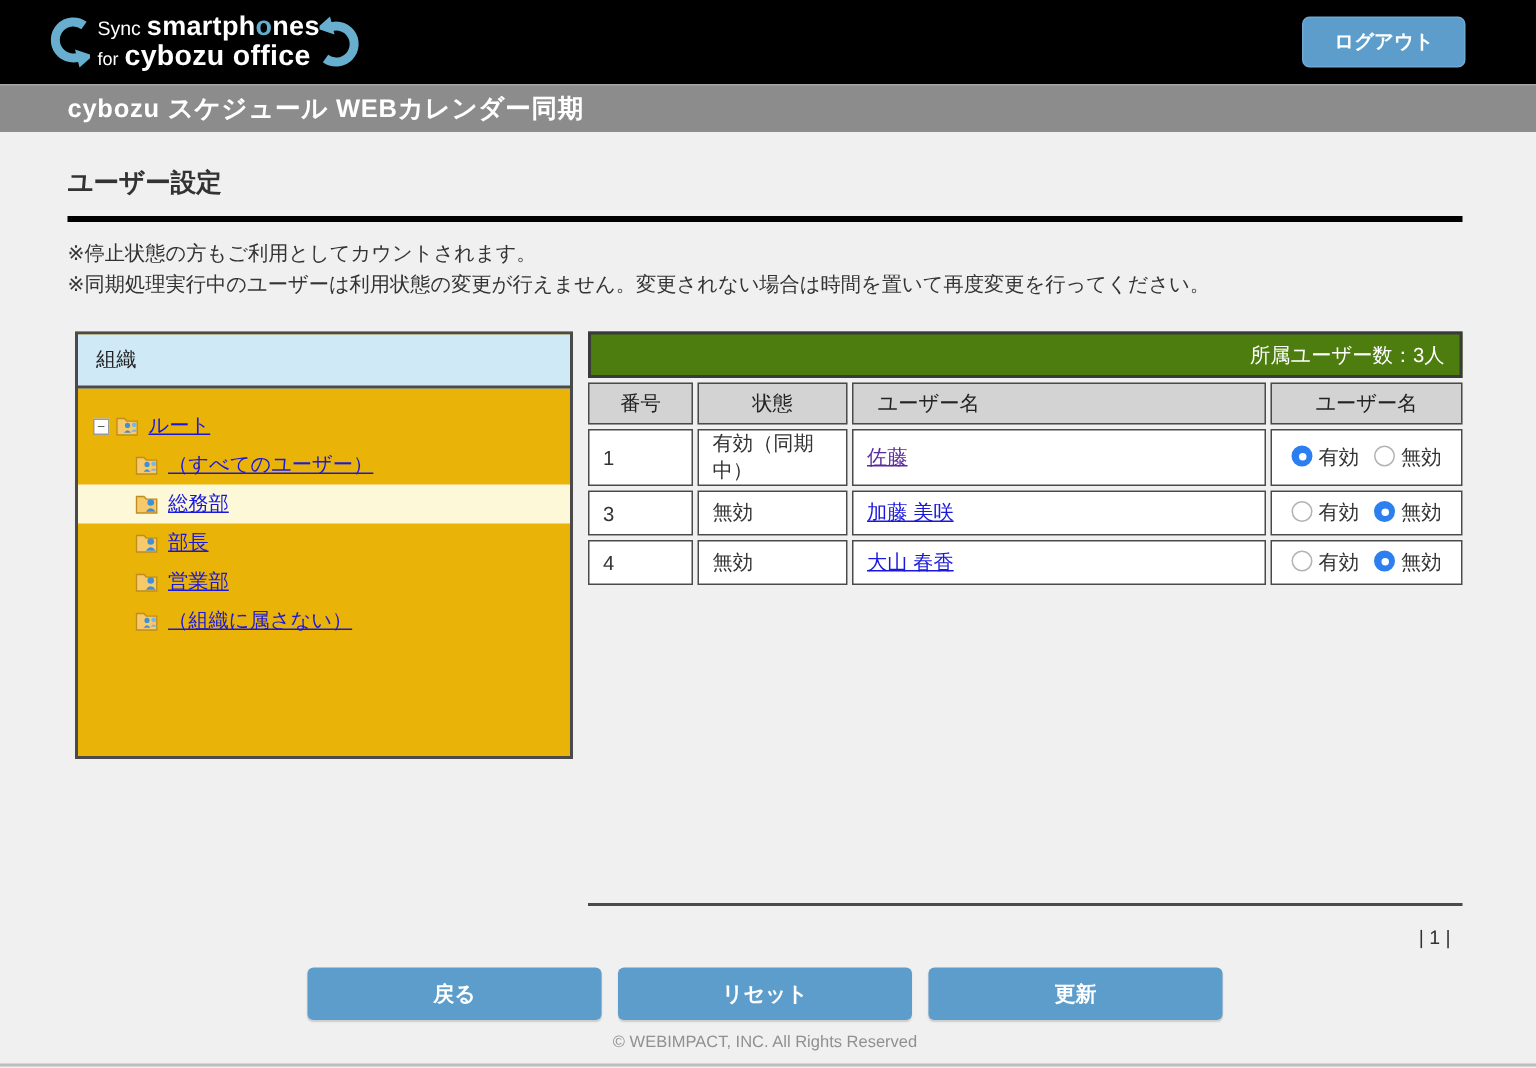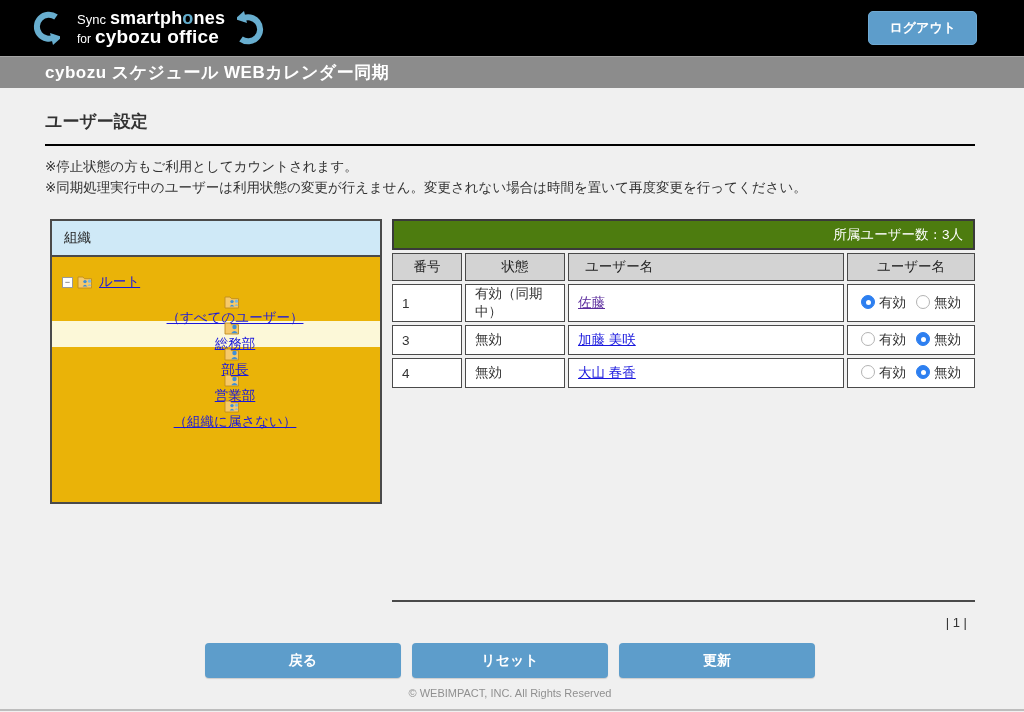--- a/index.html
+++ b/index.html
@@ -7,21 +7,21 @@
   body {
     font-family:"Liberation Sans","DejaVu Sans",sans-serif;
     background:#f0f0f0; color:#333; position:relative;
   }
 
   
   .topbar {
     height:56px; background:#000; display:flex; align-items:center;
     justify-content:space-between; padding:0 47px 0 30px;
   }
-  .logo { display:flex; align-items:center; gap:12px; }
+  .logo { display:flex; align-items:center; gap:0; }
   .logo-text { color:#fff; line-height:1.05; }
   .logo-l1 .lt { font-size:13px; font-weight:400; margin-right:4px; }
   .logo-l1 .lb { font-size:18px; font-weight:bold; letter-spacing:.2px; }
   .logo-l2 .lt { font-size:12px; font-weight:400; margin-right:4px; }
   .logo-l2 .lb { font-size:19px; font-weight:bold; letter-spacing:.2px; }
   .blue-o { color:#63adcd; }
   .logout {
     background:#5d9dcb; color:#fff; border:1px solid #6fa9d2; border-radius:5px;
     font-weight:bold; font-size:13px; padding:7px 20px; cursor:pointer;
     font-family:inherit;
@@ -31,40 +31,40 @@
   .titlebar {
     height:32px; background:#8c8c8c; color:#fff; display:flex; align-items:center;
     padding:0 45px; font-size:17px; font-weight:bold; letter-spacing:.5px;
     border-top:1px solid #a5a5a5;
   }
 
   main { padding:0 49px 0 45px; }
 
   .page-title {
     margin-top:22px; font-size:17px; font-weight:bold; color:#333;
-    padding-bottom:11px; border-bottom:2px solid #000000;
+    padding-bottom:11px; border-bottom:4px solid #000000;
   }
   .notes { margin-top:10px; }
   .note { font-size:13.5px; color:#333; line-height:21px; }
 
   
   .panels { display:flex; gap:10px; margin-top:21px; margin-left:5px; }
 
   .org-panel {
     width:332px; height:285px; background:#eab308;
     border:2px solid #4a4a4a; flex:none;
   }
   .org-header {
     background:#cfe9f7; font-size:13.5px; color:#222;
     padding:8px 12px; border-bottom:2px solid #4a4a4a;
   }
   .org-body { padding-top:12px; }
   .tree-row { height:26px; display:flex; align-items:center; font-size:13.5px; }
   .tree-row.lvl0 { padding-left:10px; }
-  .tree-row.lvl1 { padding-left:38px;flex-direction:column; }
+  .tree-row.lvl1 { padding-left:38px; }
   .tree-row[data-active="true"] { background:#fcf8d8; }
   .expander {
     width:11px; height:11px; border:1px solid #9a9a9a; background:#fff;
     font-size:9px; line-height:9px; text-align:center; color:#555;
     display:inline-block; margin-right:4px; cursor:pointer; flex:none;
   }
   .ficon { display:inline-block; margin-right:5px; flex:none; line-height:0; }
   .tlink { color:#1a18dd; text-decoration:underline; cursor:pointer; white-space:nowrap; }
 
   

